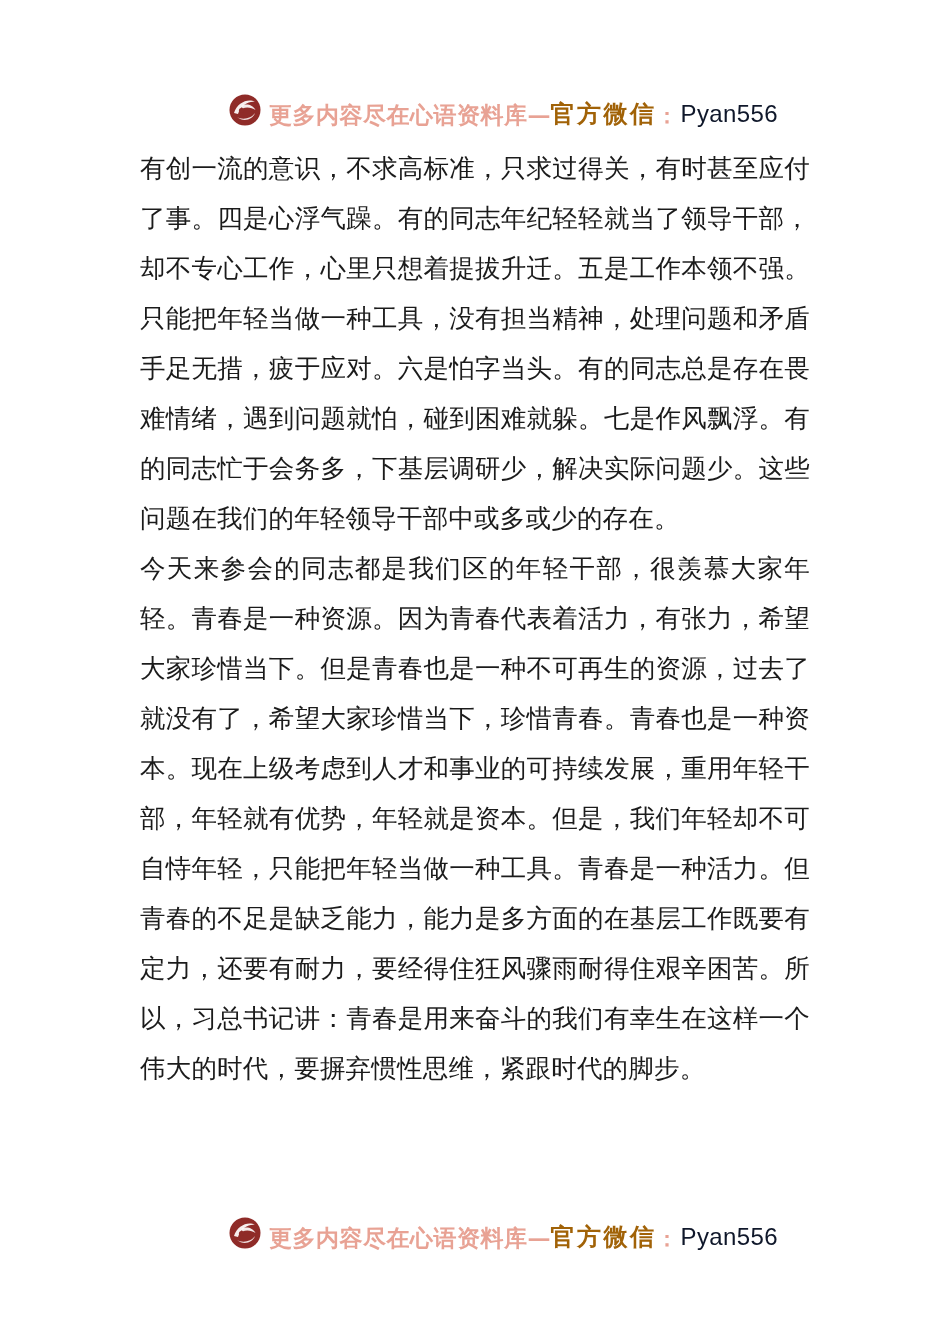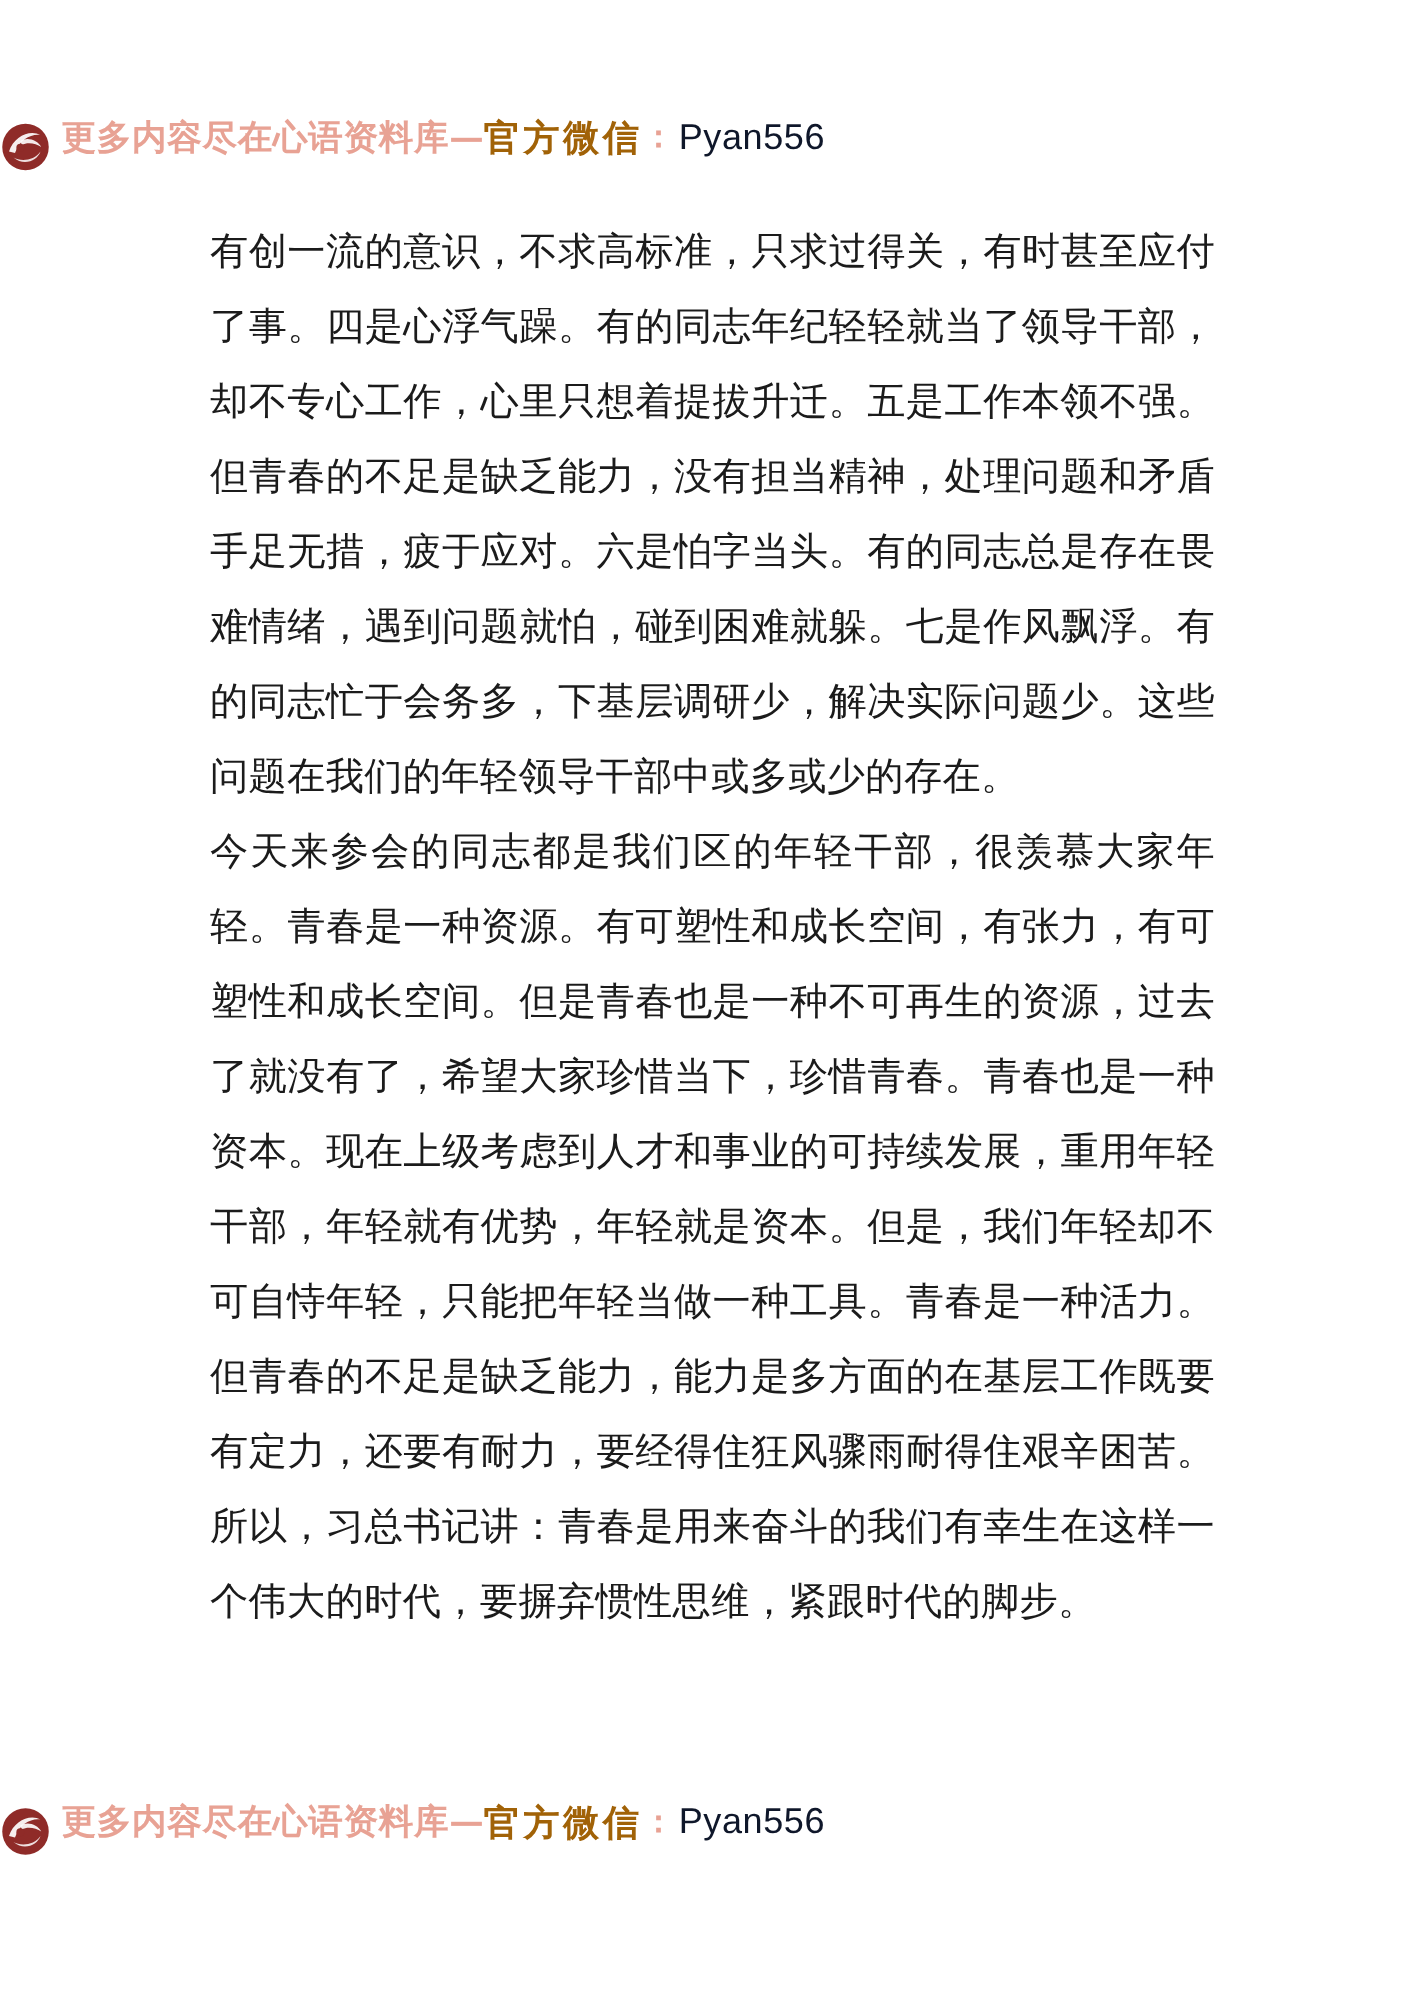--- a/index.html
+++ b/index.html
@@ -16,22 +16,23 @@
     font-family: "DejaVu Sans", sans-serif;
   }
 
   
   .watermark {
     position: absolute;
     left: 0;
     width: 950px;
     height: 46px;
     display: flex;
-    align-items: flex-start;
+    align-items: flex-end;
     justify-content: flex-start;
+    padding-left: 228px;
     box-sizing: border-box;
     white-space: nowrap;
   }
   .watermark-top    { top: 80px; }
   .watermark-bottom { top: 1203px; }
 
   .wm-logo {
     width: 34px;
     height: 34px;
     flex: 0 0 34px;
@@ -118,22 +119,22 @@
       </svg>
     </span>
     <span class="wm-cn">更多内容尽在心语资料库</span>
     <span class="wm-dash">—</span>
     <span class="wm-cn2">官方微信</span>
     <span class="wm-colon">：</span>
     <span class="wm-id">Pyan556</span>
   </div>
 
   <div class="body-text">
-    <p class="para">有创一流的意识，不求高标准，只求过得关，有时甚至应付了事。四是心浮气躁。有的同志年纪轻轻就当了领导干部，却不专心工作，心里只想着提拔升迁。五是工作本领不强。但青春的不足是缺乏能力，没有担当精神，处理问题和矛盾手足无措，疲于应对。六是怕字当头。有的同志总是存在畏难情绪，遇到问题就怕，碰到困难就躲。七是作风飘浮。有的同志忙于会务多，下基层调研少，解决实际问题少。这些问题在我们的年轻领导干部中或多或少的存在。</p>
-    <p class="para">今天来参会的同志都是我们区的年轻干部，很羡慕大家年轻。青春是一种资源。有可塑性和成长空间，有张力，有可塑性和成长空间。但是青春也是一种不可再生的资源，过去了就没有了，希望大家珍惜当下，珍惜青春。青春也是一种资本。现在上级考虑到人才和事业的可持续发展，重用年轻干部，年轻就有优势，年轻就是资本。但是，我们年轻却不可自恃年轻，只能把年轻当做一种工具。青春是一种活力。但青春的不足是缺乏能力，能力是多方面的在基层工作既要有定力，还要有耐力，要经得住狂风骤雨耐得住艰辛困苦。所以，习总书记讲：青春是用来奋斗的我们有幸生在这样一个伟大的时代，要摒弃惯性思维，紧跟时代的脚步。</p>
+    <p class="para">有创一流的意识，不求高标准，只求过得关，有时甚至应付了事。四是心浮气躁。有的同志年纪轻轻就当了领导干部，却不专心工作，心里只想着提拔升迁。五是工作本领不强。只能把年轻当做一种工具，没有担当精神，处理问题和矛盾手足无措，疲于应对。六是怕字当头。有的同志总是存在畏难情绪，遇到问题就怕，碰到困难就躲。七是作风飘浮。有的同志忙于会务多，下基层调研少，解决实际问题少。这些问题在我们的年轻领导干部中或多或少的存在。</p>
+    <p class="para">今天来参会的同志都是我们区的年轻干部，很羡慕大家年轻。青春是一种资源。因为青春代表着活力，有张力，希望大家珍惜当下。但是青春也是一种不可再生的资源，过去了就没有了，希望大家珍惜当下，珍惜青春。青春也是一种资本。现在上级考虑到人才和事业的可持续发展，重用年轻干部，年轻就有优势，年轻就是资本。但是，我们年轻却不可自恃年轻，只能把年轻当做一种工具。青春是一种活力。但青春的不足是缺乏能力，能力是多方面的在基层工作既要有定力，还要有耐力，要经得住狂风骤雨耐得住艰辛困苦。所以，习总书记讲：青春是用来奋斗的我们有幸生在这样一个伟大的时代，要摒弃惯性思维，紧跟时代的脚步。</p>
   </div>
 
   <div class="watermark watermark-bottom">
     <span class="wm-logo">
       <svg viewBox="0 0 34 34" xmlns="http://www.w3.org/2000/svg">
         <circle cx="17" cy="17" r="15.5" fill="#8f2b28"></circle>
         <path d="M6 20 C9 10, 20 5, 27 9 C21 8, 13 12, 10 21 Z" fill="#ffffff" opacity="0.92"></path>
         <path d="M13.5 13 C18 10, 25 12, 27.5 17 C24 14.5, 18.5 13.5, 14.5 15.5 Z" fill="#ffffff" opacity="0.9"></path>
         <path d="M9 24 C14 27, 23 26, 27 20 C25 26, 16 30, 9 24 Z" fill="#ffffff" opacity="0.85"></path>
         <circle cx="13.5" cy="17.5" r="2.6" fill="#8f2b28"></circle>

